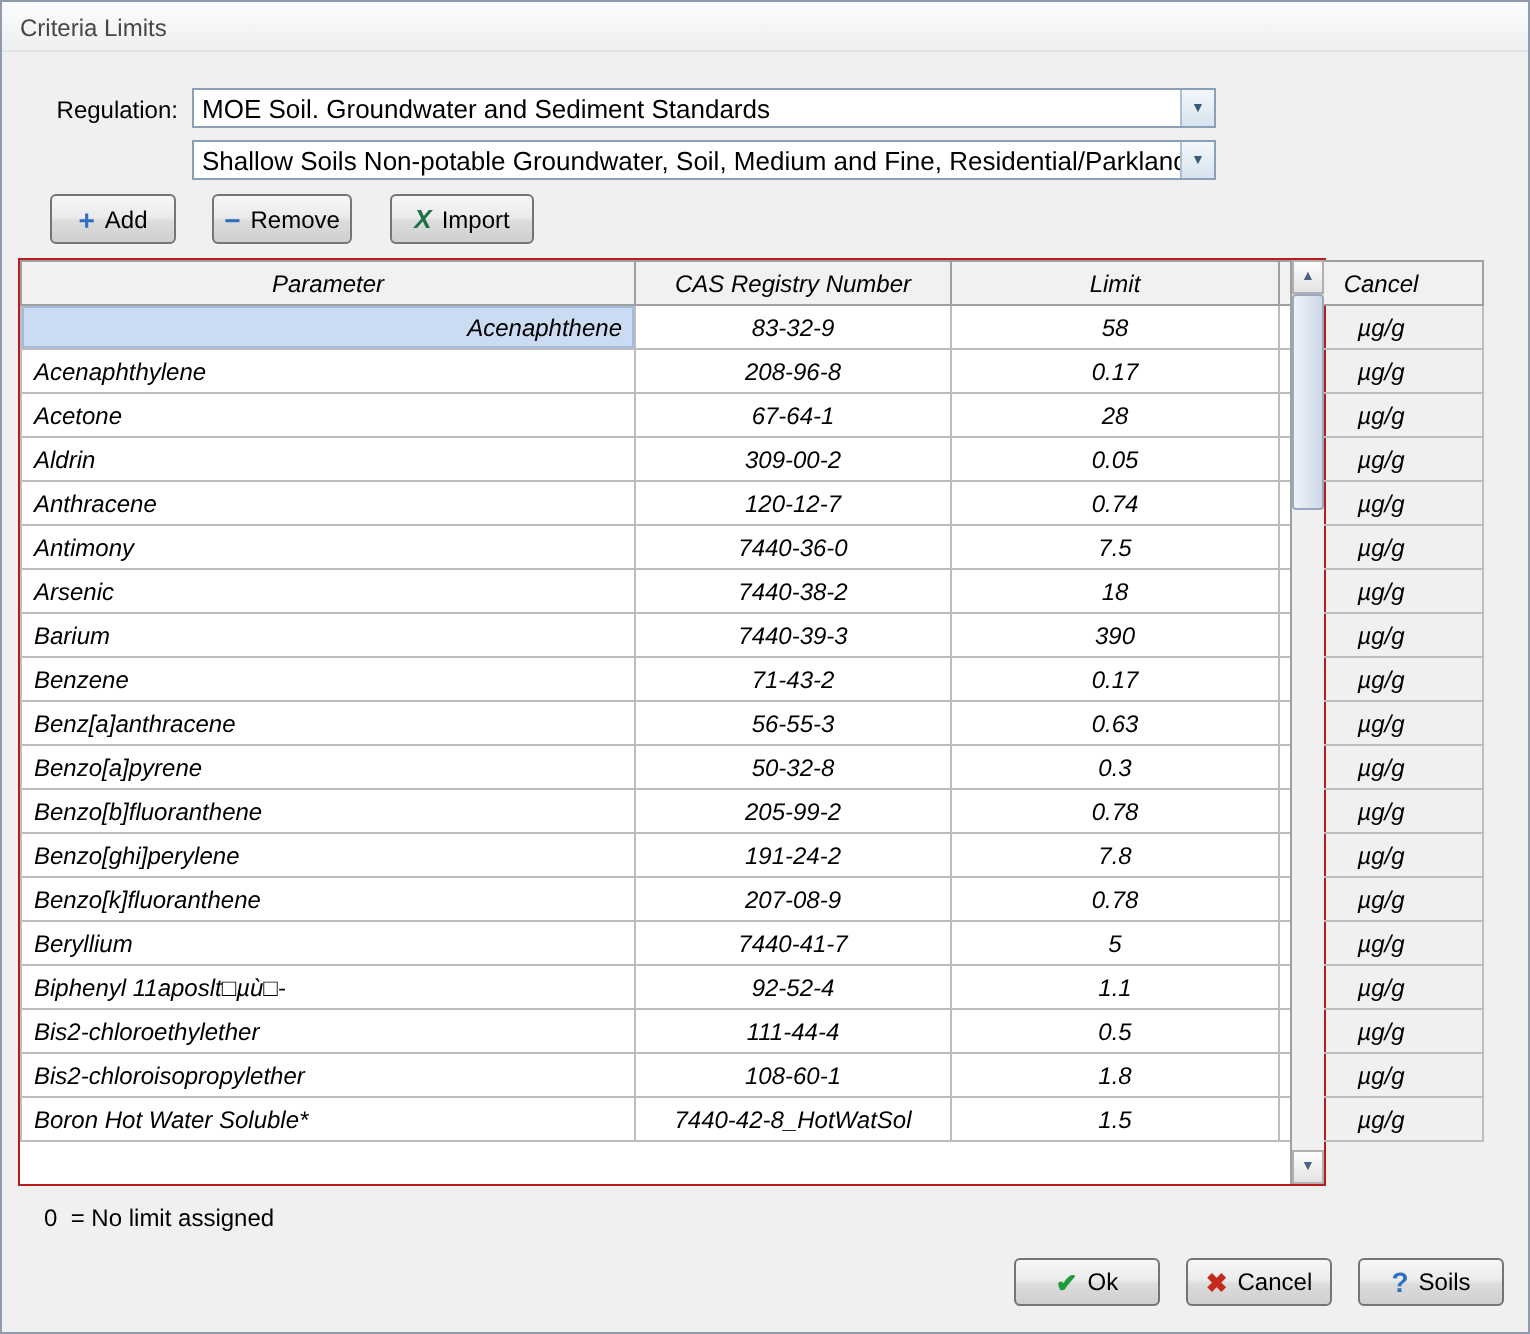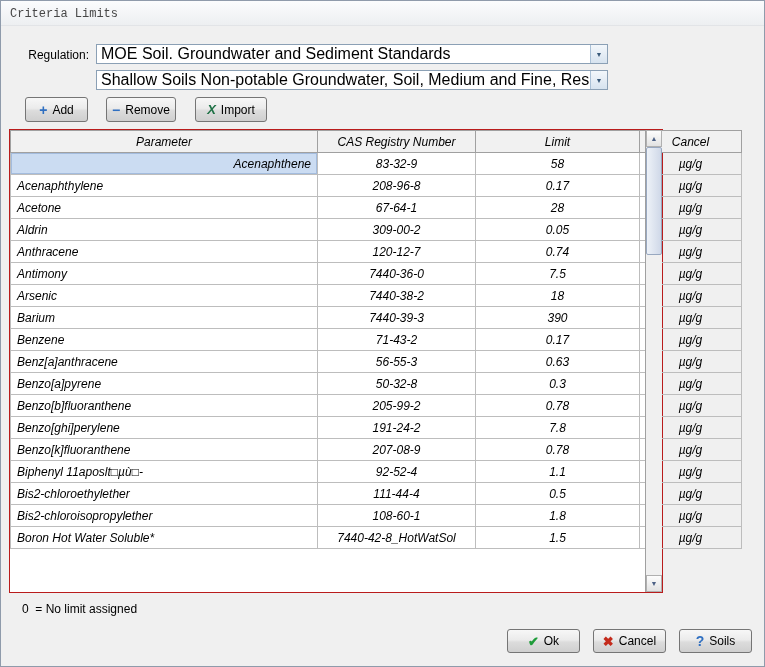--- a/index.html
+++ b/index.html
@@ -12,33 +12,32 @@
     position: relative;
     border: 1px solid #8f9bab;
     overflow: hidden;
   }
   .titlebar {
     position: absolute; top: 0; left: 0; right: 0; height: 25px;
     background: linear-gradient(#fbfcfd, #edeff1);
     border-bottom: 1px solid #e2e4e7;
     padding: 6px 9px;
     color: #474747;
-    font-family: Liberation Mono, monospace;
   }
   .lbl { position: absolute; width: 80px; text-align: right; }
   .lbl-regulation { top: 47px; left: 8px; }
   .lbl-limit { top: 73px; left: 8px; margin-top: 32px; }
   .combo {
     position: absolute; left: 95px; width: 512px; height: 20px;
     background: #fff; border: 1px solid #8ba0b5;
     display: flex; align-items: center;
   }
   .combo-regulation { top: 43px; }
   .combo-limit { top: 69px; }
-  .combo-value { flex: 1; padding: 0 4px; white-space: nowrap; overflow: hidden; font-size: 16px; }
+  .combo-value { flex: 1; padding: 0 4px; white-space: nowrap; overflow: hidden; font-size: 13px; }
   .combo-btn {
     width: 17px; height: 100%;
     border-left: 1px solid #aac0d6;
     background: linear-gradient(#f3f7fb, #d7e3ef);
     display: flex; align-items: center; justify-content: center;
   }
   .combo-arrow { font-size: 7px; color: #3a5a7a; }
   .btn {
     font-family: inherit; font-size: 12px; color: #000;
     border: 1px solid #757575; border-radius: 3px;
@@ -232,20 +231,26 @@
           <td>7.8</td>
           <td>µg/g</td>
         </tr>
         <tr>
           <td>Benzo[k]fluoranthene</td>
           <td>207-08-9</td>
           <td>0.78</td>
           <td>µg/g</td>
         </tr>
         <tr>
+          <td>Beryllium</td>
+          <td>7440-41-7</td>
+          <td>5</td>
+          <td>µg/g</td>
+        </tr>
+        <tr>
           <td>Biphenyl 11aposlt□µù□-</td>
           <td>92-52-4</td>
           <td>1.1</td>
           <td>µg/g</td>
         </tr>
         <tr>
           <td>Bis2-chloroethylether</td>
           <td>111-44-4</td>
           <td>0.5</td>
           <td>µg/g</td>

